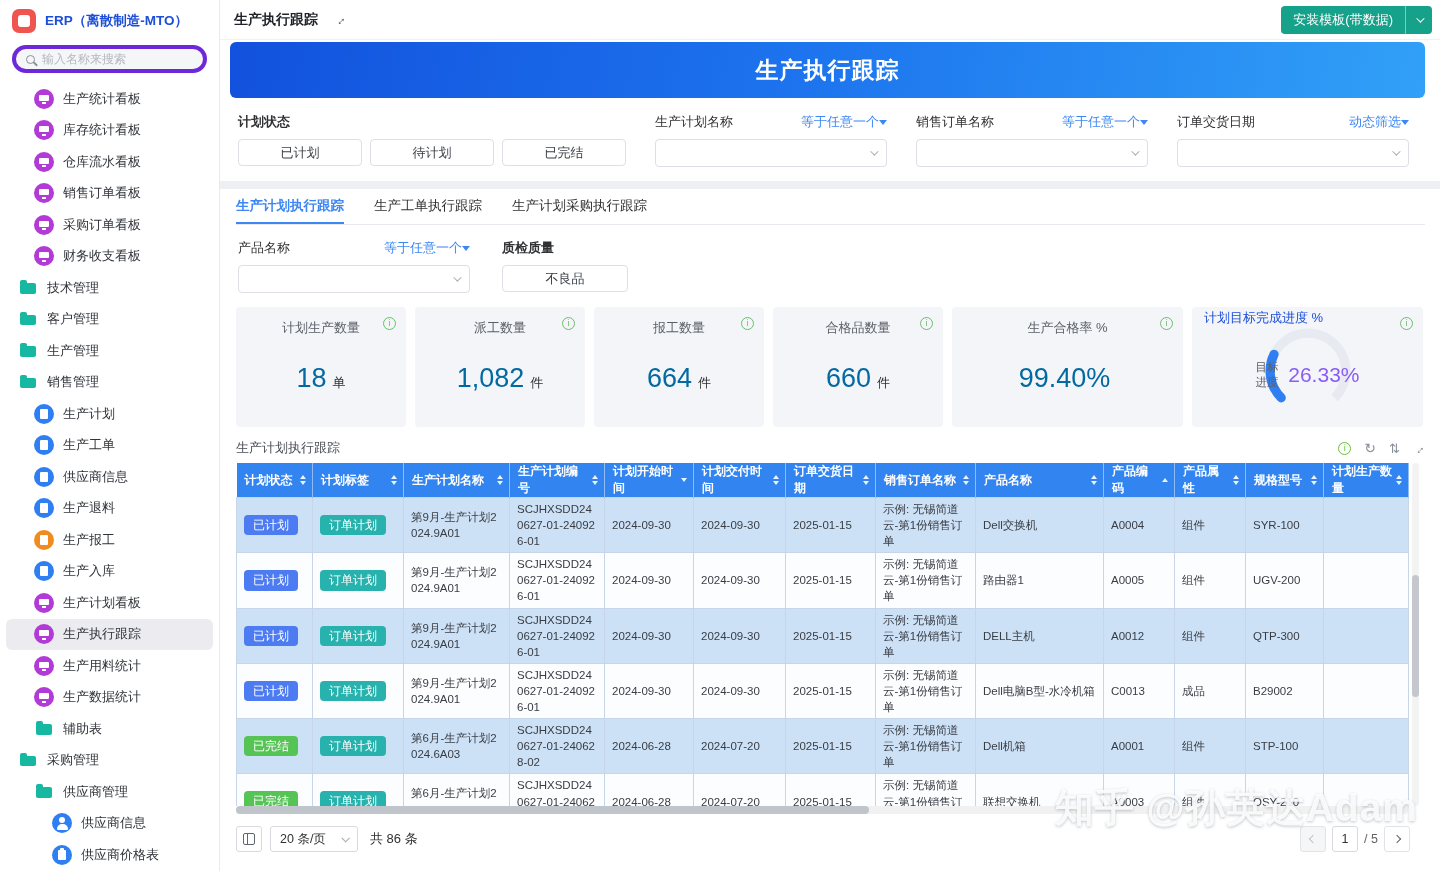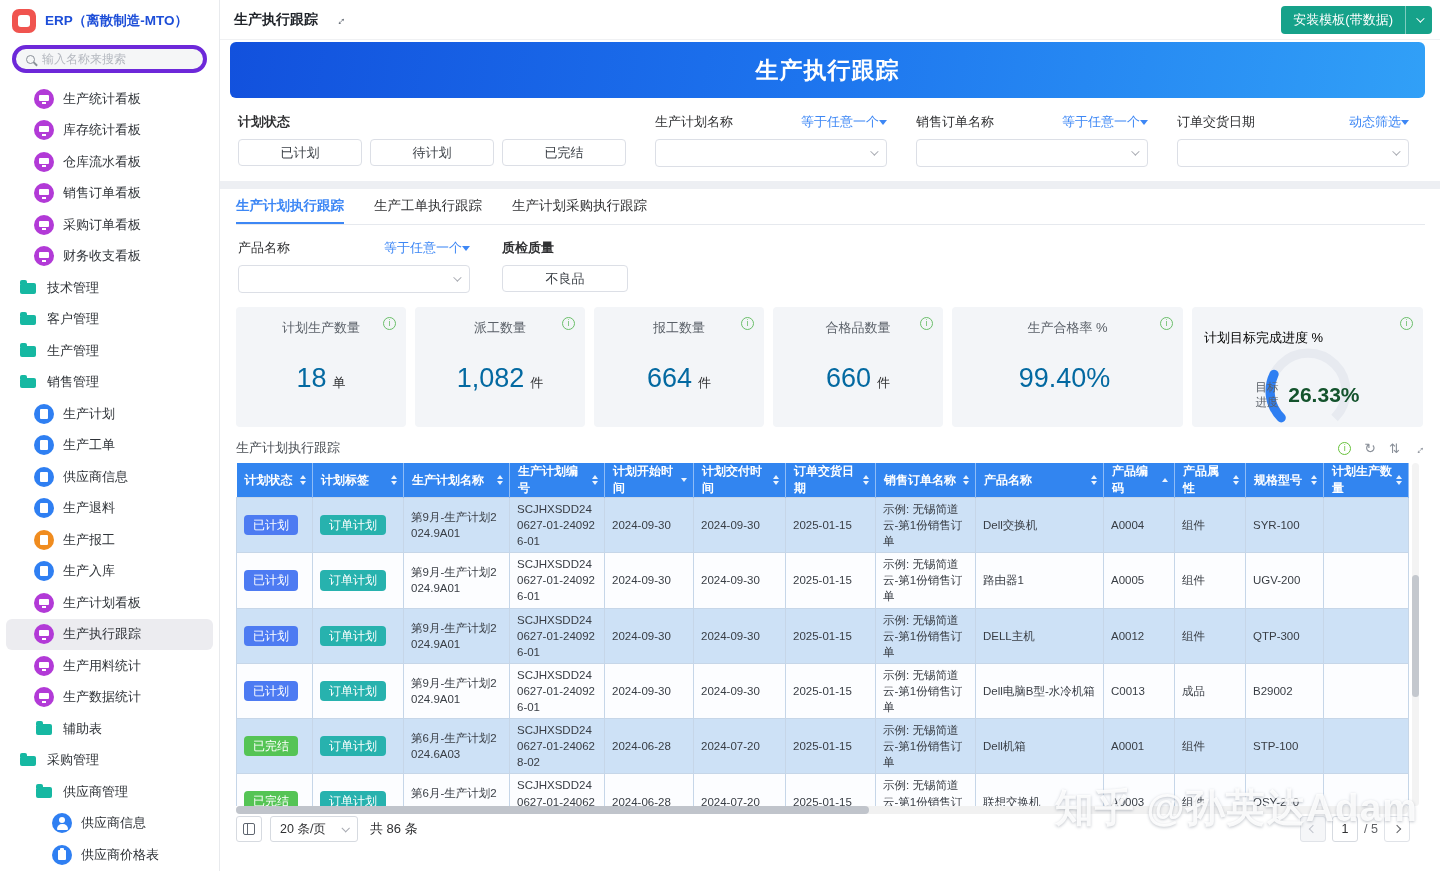--- a/index.html
+++ b/index.html
@@ -83,25 +83,25 @@
   .card{background:#f3f5f8;border-radius:4px;height:120px;position:relative;display:flex;flex-direction:column;align-items:center}
   .card.c-std{width:170px}
   .card.c-wide{width:231px}
   .card.c-gauge{width:231px;align-items:stretch}
   .card-label{margin-top:12px;font-size:13px;color:#5a6068}
   .info-icon{position:absolute;top:10px;right:10px;width:13px;height:13px;border:1px solid #6abf69;border-radius:50%;color:#6abf69;font-size:9px;line-height:11px;text-align:center}
   .info-icon::before{content:"i"}
   .card-value{flex:1;display:flex;align-items:center;justify-content:center;gap:6px;padding-bottom:8px}
   .val{font-size:27px;color:#0369a1;font-weight:500}
   .unit{font-size:13px;color:#303133;margin-top:10px}
-  .gauge-label{margin:22px 0 0 12px;font-size:13px;color:#000000}
+  .gauge-label{margin:2px 0 0 12px;font-size:13px;color:#1d4ed8}
   .gauge-wrap{position:relative;align-self:center;width:104px;height:88px;margin-top:-2px}
   .gauge-text{position:absolute;inset:0;display:flex;flex-direction:row;align-items:center;justify-content:center;padding-top:12px}
   .gauge-cap{font-size:11.5px;color:#5a6068}
-  .gauge-val{font-size:21px;color:#14532d;font-weight:700}
+  .gauge-val{font-size:21px;color:#8b5cf6;font-weight:400}
 
   .table-head-row{display:flex;align-items:center;margin-top:12px;justify-content:space-between}
   .table-title{font-size:13px;color:#4a4f55}
   .ticons{display:flex;gap:13px;align-items:center;color:#8a9099;font-size:13px}
   .i-info-green{width:13px;height:13px;border:1px solid #67c23a;color:#67c23a;border-radius:50%;font-size:9px;line-height:11px;text-align:center}
   .i-info-green::before{content:"i"}
   .i-refresh::before{content:"\21BB";font-size:14px}
   .i-sortlines::before{content:"\21C5";font-size:13px}
   .i-fullscreen::before{content:"\2194";display:inline-block;transform:rotate(-45deg);font-size:12px}
 
@@ -120,21 +120,21 @@
   tbody td{border:1px solid #c6d6e8;padding:3px 7px;vertical-align:middle;color:#383d44;line-height:1.4;word-break:break-all;font-size:11.5px}
   .badge{display:inline-block;padding:3px 9px;border-radius:4px;color:#fff;font-size:12px;line-height:1.2;white-space:nowrap}
   .st-planned{background:#4d7bf2}
   .st-finished{background:#55c455}
   .tag-badge{background:#27b2ae}
   .vscroll{position:absolute;right:-9px;top:0;width:7px;height:343px;background:#f3f3f3;border-radius:4px}
   .vthumb{position:absolute;top:112px;left:0;width:7px;height:122px;background:#c4c8ce;border-radius:4px}
   .hscroll{width:1172px;height:8px;background:#f1f1f1;border-radius:4px}
   .hthumb{width:54%;height:8px;background:#c0c4cb;border-radius:4px}
 
-  .pager{display:flex;align-items:center;margin-top:0;height:30px;width:1174px}
+  .pager{display:flex;align-items:center;margin-top:10px;height:30px;width:1174px}
   .col-btn{width:26px;height:26px;border:1px solid #d6dae0;border-radius:3px;display:flex;align-items:center;justify-content:center;background:#fff;cursor:pointer}
   .col-icon{width:12px;height:12px;border:1px solid #5f6670;border-radius:2px;position:relative}
   .col-icon::before{content:"";position:absolute;left:3px;top:0;bottom:0;width:1px;background:#5f6670}
   .size-select{margin-left:8px;width:88px;height:26px;border:1px solid #d6dae0;border-radius:3px;display:flex;align-items:center;justify-content:space-between;padding:0 9px;font-size:12.5px;color:#303133;background:#fff;cursor:pointer}
   .size-select .chev{transform:rotate(45deg) translateY(-1px)}
   .total{margin-left:12px;font-size:13px;color:#303133}
   .pager-right{margin-left:auto;display:flex;align-items:center;gap:6px}
   .pbtn{width:26px;height:26px;border:1px solid #e0e3e8;border-radius:3px;display:flex;align-items:center;justify-content:center;background:#fff;cursor:pointer;color:#606266}
   .pbtn.disabled{background:#f5f6f8;color:#c0c4cc}
   .chev-l{width:6px;height:6px;border-left:1.5px solid currentColor;border-bottom:1.5px solid currentColor;transform:rotate(45deg)}

